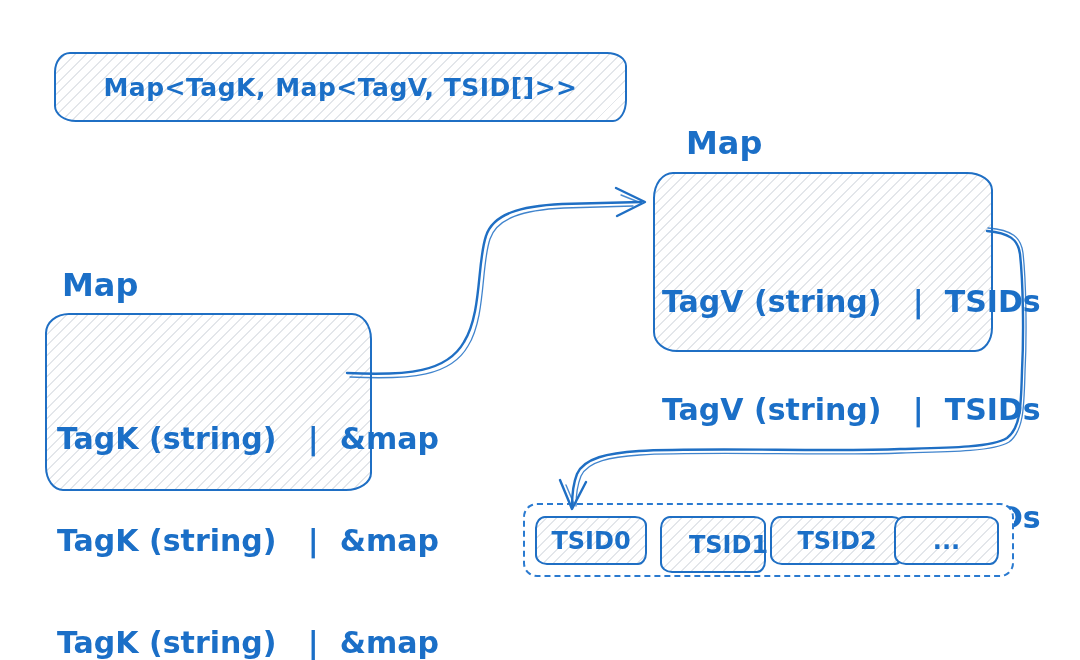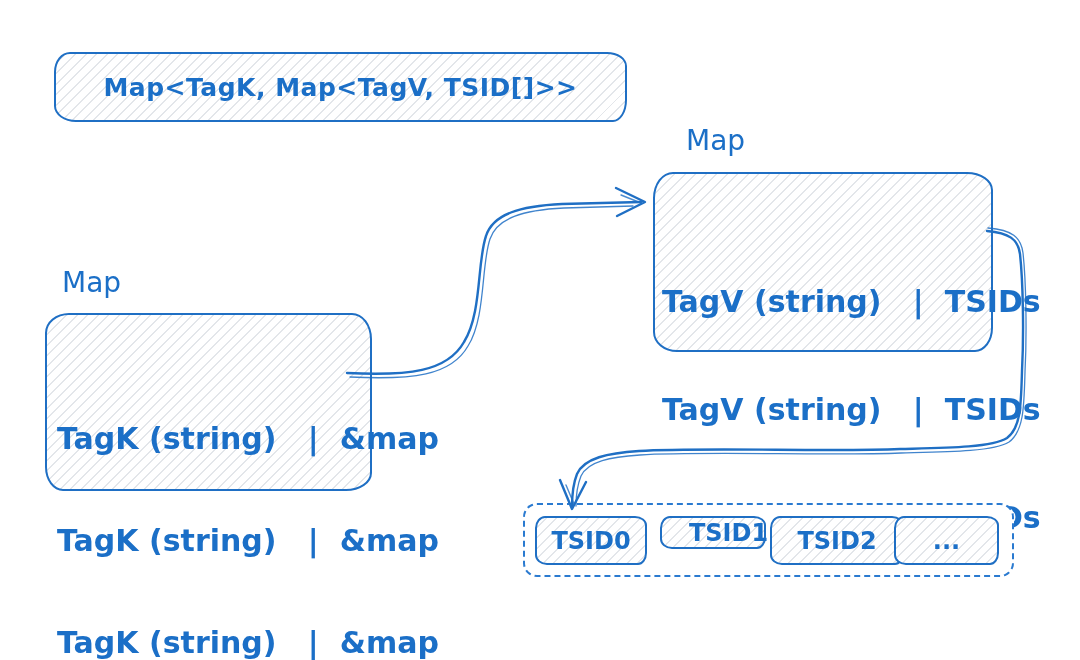--- a/index.html
+++ b/index.html
@@ -37,22 +37,22 @@
     display: flex; align-items: center; justify-content: center;
   }
   .sig-text {
     font-size: 25px;
     font-weight: bold;
     letter-spacing: 0.5px;
     white-space: pre;
   }
   .map-label {
     position: absolute;
-    font-size: 28px;
-    font-weight: normal;
+    font-size: 32px;
+    font-weight: bold;
   }
   .label-outer { left: 62px;  top: 266px; }
   .label-inner { left: 686px; top: 124px; }
   .outer-box {
     left: 45px; top: 313px; width: 327px; height: 178px;
     border-radius: 24px 20px 26px 18px / 20px 26px 18px 24px;
   }
   .inner-box {
     left: 653px; top: 172px; width: 340px; height: 180px;
     border-radius: 20px 26px 18px 24px / 26px 18px 24px 20px;
@@ -73,21 +73,21 @@
     background: #ffffff;
   }
   .cell {
     position: absolute;
     display: flex; align-items: center; justify-content: center;
     font-size: 24px;
     font-weight: bold;
     border-radius: 10px 12px 9px 12px / 12px 9px 12px 10px;
   }
   .cell-0 { left: 535px; top: 516px; width: 112px; height: 49px; }
-  .cell-1 { left: 660px; top: 516px; width: 106px; height: 33px; padding-left: 31px; }
+  .cell-1 { left: 660px; top: 516px; width: 106px; height: 57px; padding-left: 31px; }
   .cell-2 { left: 770px; top: 516px; width: 134px; height: 49px; text-align: right; }
   .cell-3 { left: 894px; top: 516px; width: 105px; height: 49px; }
   .arrows {
     position: absolute;
     left: 0; top: 0;
     pointer-events: none;
   }
 </style>
 </head>
 <body>

